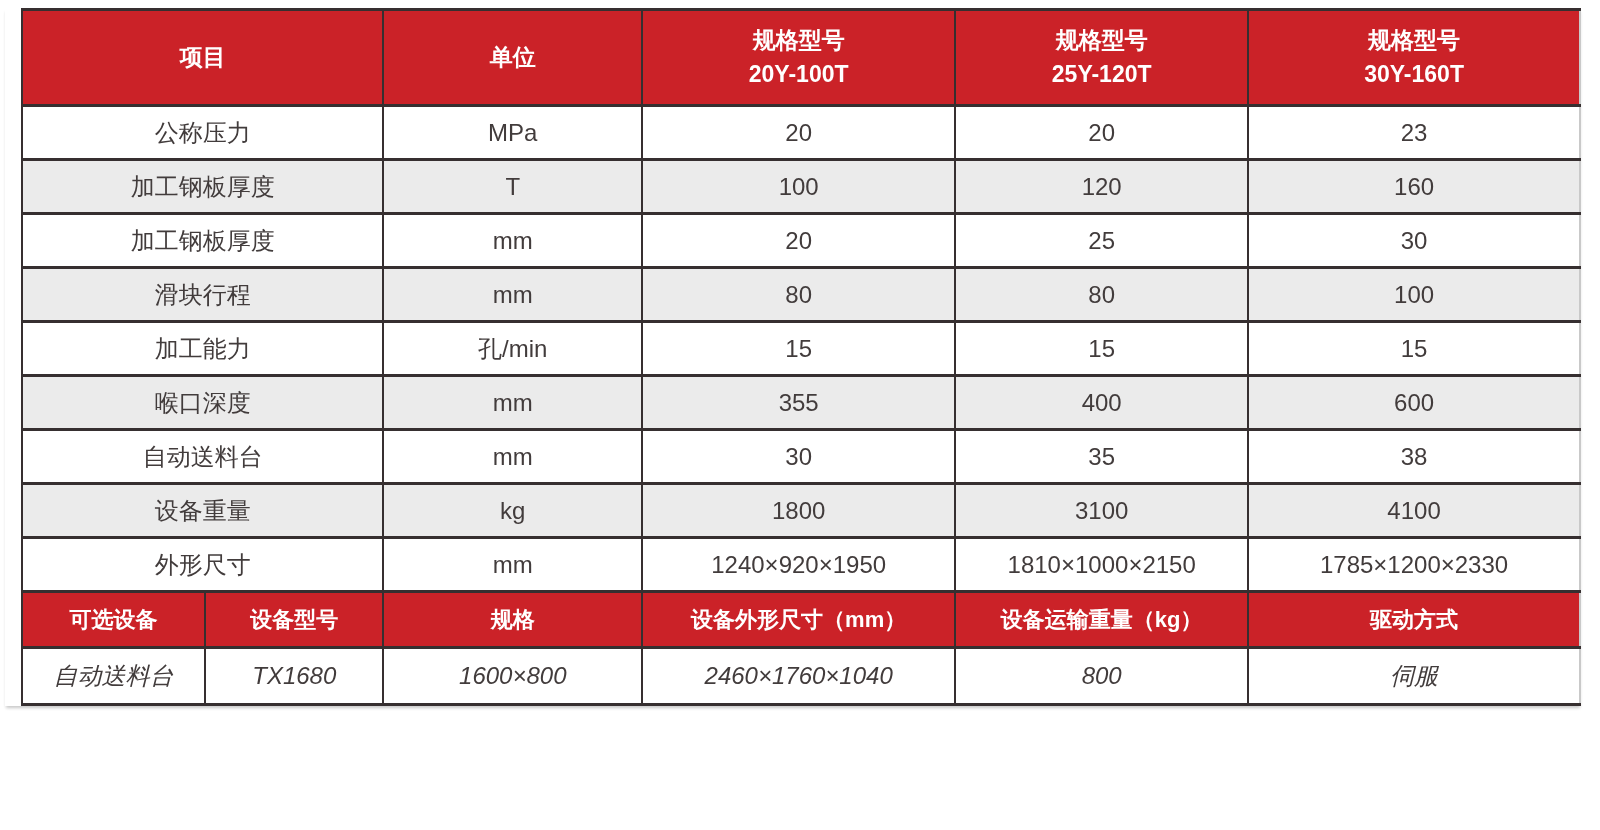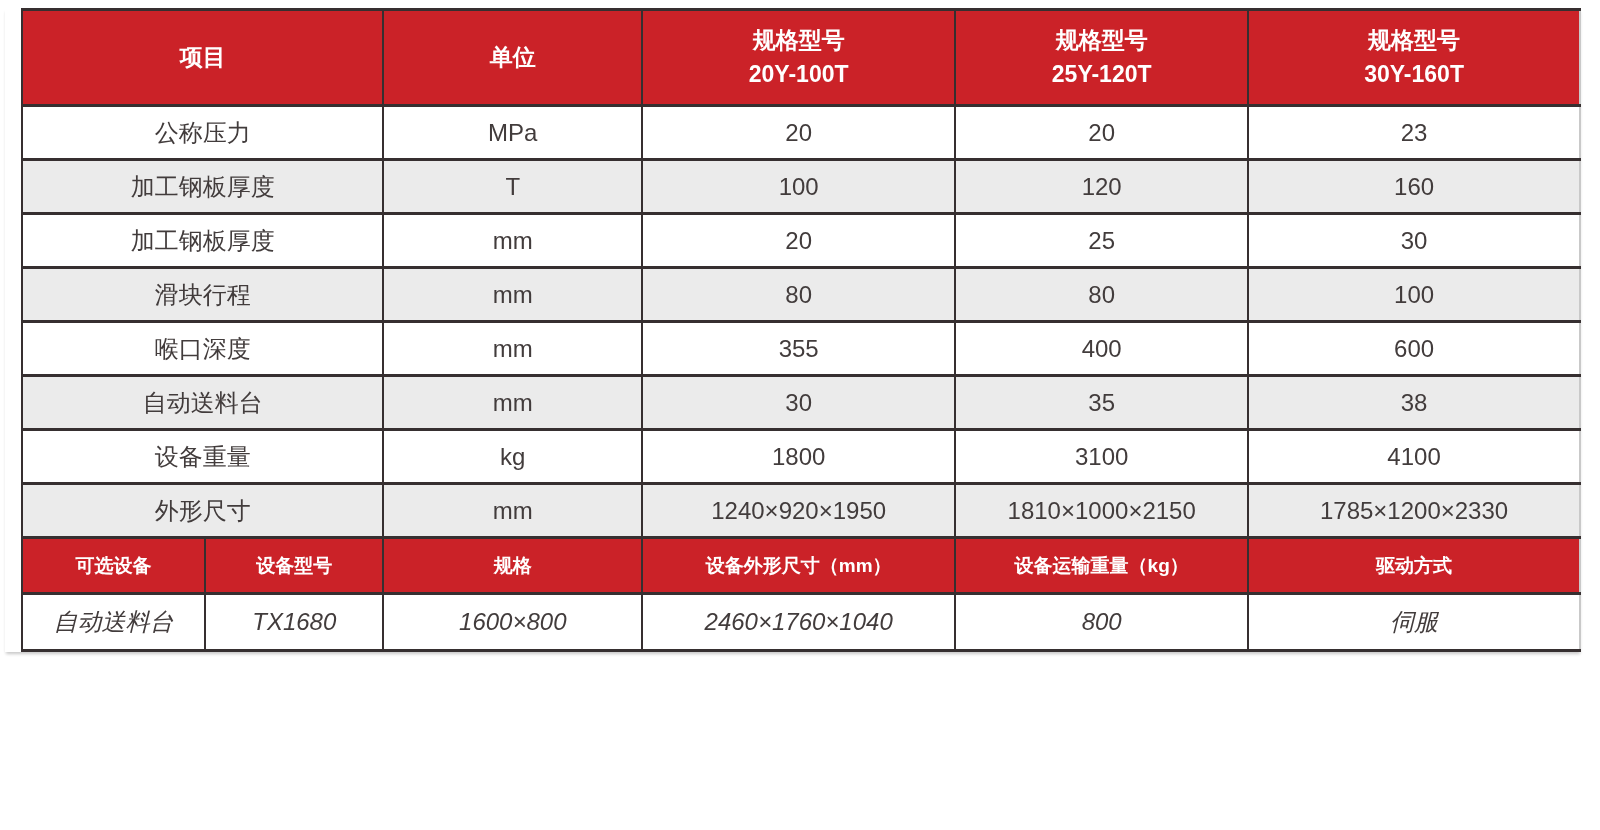--- a/index.html
+++ b/index.html
@@ -49,21 +49,21 @@
   .main-table thead th{height:96px;}
   .model-line{line-height:1.45;}
   .main-table tbody td{
     height:54px;
     font-size:24px;
     background:var(--row-white);
     text-align:center;
   }
   .main-table tbody tr:nth-child(even) td{background:var(--row-alt);}
 
-  .opt-table thead th{height:56px;font-size:19px;margin-left:30px;}
+  .opt-table thead th{height:56px;font-size:22px;margin-left:30px;}
   .opt-table tbody td{height:57px;font-size:24px;background:var(--row-white);font-style:italic;}
 </style>
 </head>
 <body>
 
 <div class="table-wrap">
 
   <table class="main-table">
     <colgroup>
       <col style="width:23.2%">
@@ -111,20 +111,27 @@
         <td>20</td>
         <td>25</td>
         <td>30</td>
       </tr>
       <tr>
         <td>滑块行程</td>
         <td>mm</td>
         <td>80</td>
         <td>80</td>
         <td>100</td>
+      </tr>
+      <tr>
+        <td>加工能力</td>
+        <td>孔/min</td>
+        <td>15</td>
+        <td>15</td>
+        <td>15</td>
       </tr>
       <tr>
         <td>喉口深度</td>
         <td>mm</td>
         <td>355</td>
         <td>400</td>
         <td>600</td>
       </tr>
       <tr>
         <td>自动送料台</td>

